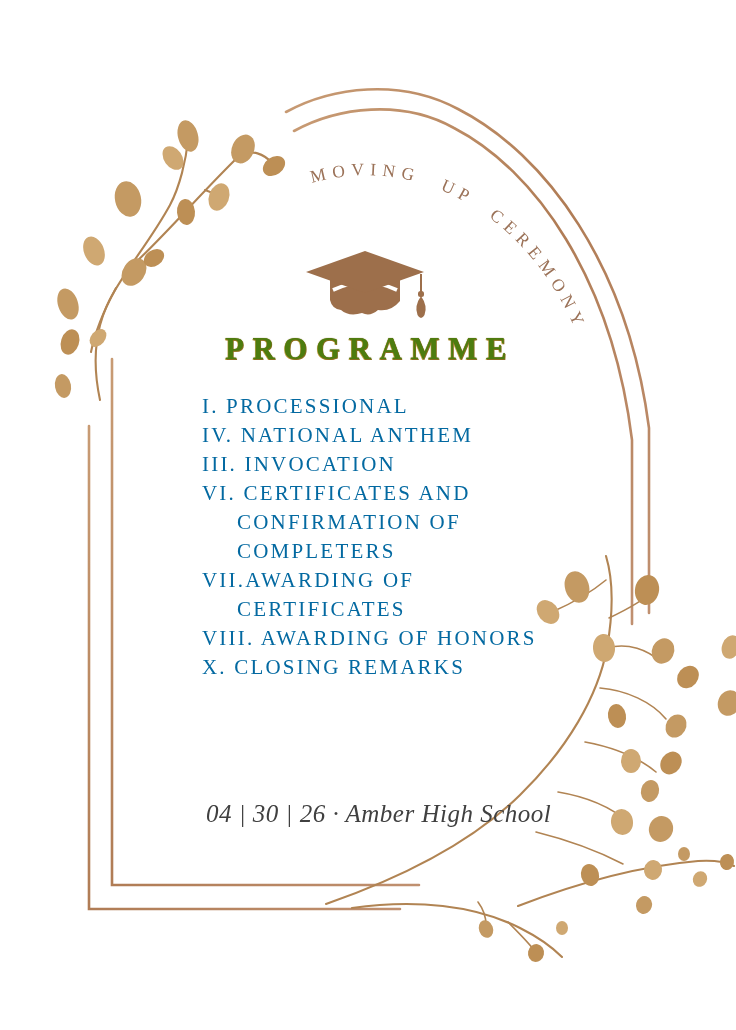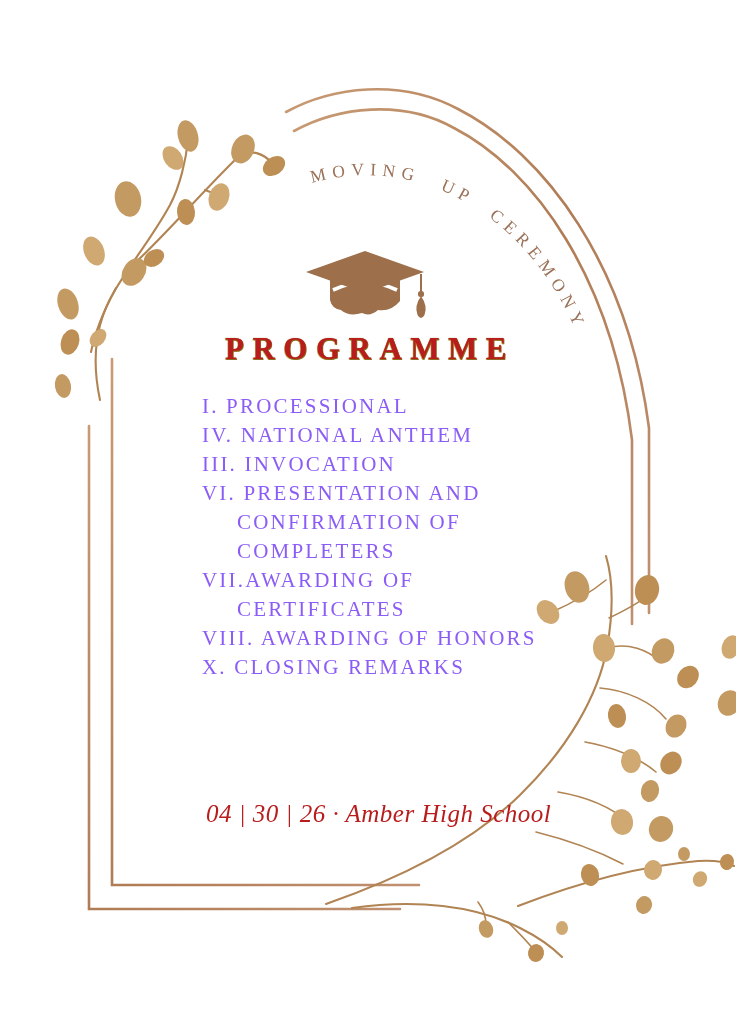--- a/index.html
+++ b/index.html
@@ -20,42 +20,42 @@
   }
   .title{
     position:absolute;
     left:370px;top:331px;
     transform:translateX(-50%);
     white-space:nowrap;
     font-family:"Liberation Serif", serif;
     font-weight:700;
     font-size:31px;
     letter-spacing:8.5px;
-    color:#b91c1c;
+    color:#4d7c0f;
     text-shadow:0.7px 0.7px 0 #8a6d1f, -0.5px 0.5px 0 #c2a244, 0 0 1px #7c621c;
   }
   .programme{
     position:absolute;
     left:202px;top:392px;
     width:360px;
     font-size:21px;
     letter-spacing:2.2px;
     line-height:29px;
-    color:#8b5cf6;
+    color:#0369a1;
   }
   .prog-line{white-space:nowrap;height:29px;}
   .prog-line.cont{padding-left:35px;}
   .footer{
     position:absolute;
     left:206px;top:800px;
     white-space:nowrap;
     font-style:italic;
     font-size:25px;
     letter-spacing:0.5px;
-    color:#b91c1c;
+    color:#404040;
     text-align:center;
   }
 </style>
 </head>
 <body>
 
 <div class="canvas">
 
   <svg class="art" viewBox="0 0 736 1030" aria-hidden="true">
     <defs>
@@ -159,21 +159,21 @@
       </g>
     </g>
   </svg>
 
   <div class="title">PROGRAMME</div>
 
   <div class="programme">
       <div class="prog-line">I. PROCESSIONAL</div>
       <div class="prog-line">IV. NATIONAL ANTHEM</div>
       <div class="prog-line">III. INVOCATION</div>
-      <div class="prog-line">VI. PRESENTATION AND</div>
+      <div class="prog-line">VI. CERTIFICATES AND</div>
       <div class="prog-line cont">CONFIRMATION OF</div>
       <div class="prog-line cont">COMPLETERS</div>
       <div class="prog-line">VII.AWARDING OF</div>
       <div class="prog-line cont">CERTIFICATES</div>
       <div class="prog-line">VIII. AWARDING OF HONORS</div>
       <div class="prog-line">X. CLOSING REMARKS</div>
     </div>
 
   <div class="footer">
     <span>04 | 30 | 26 · Amber High School</span>

